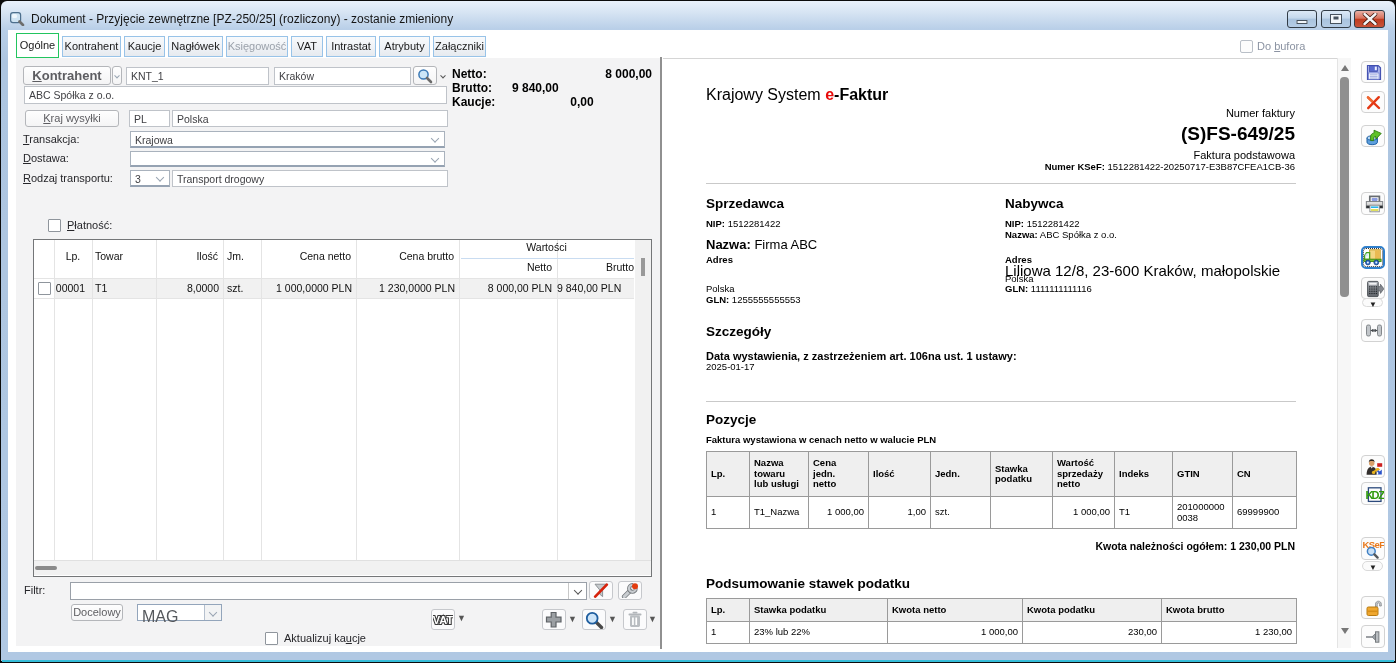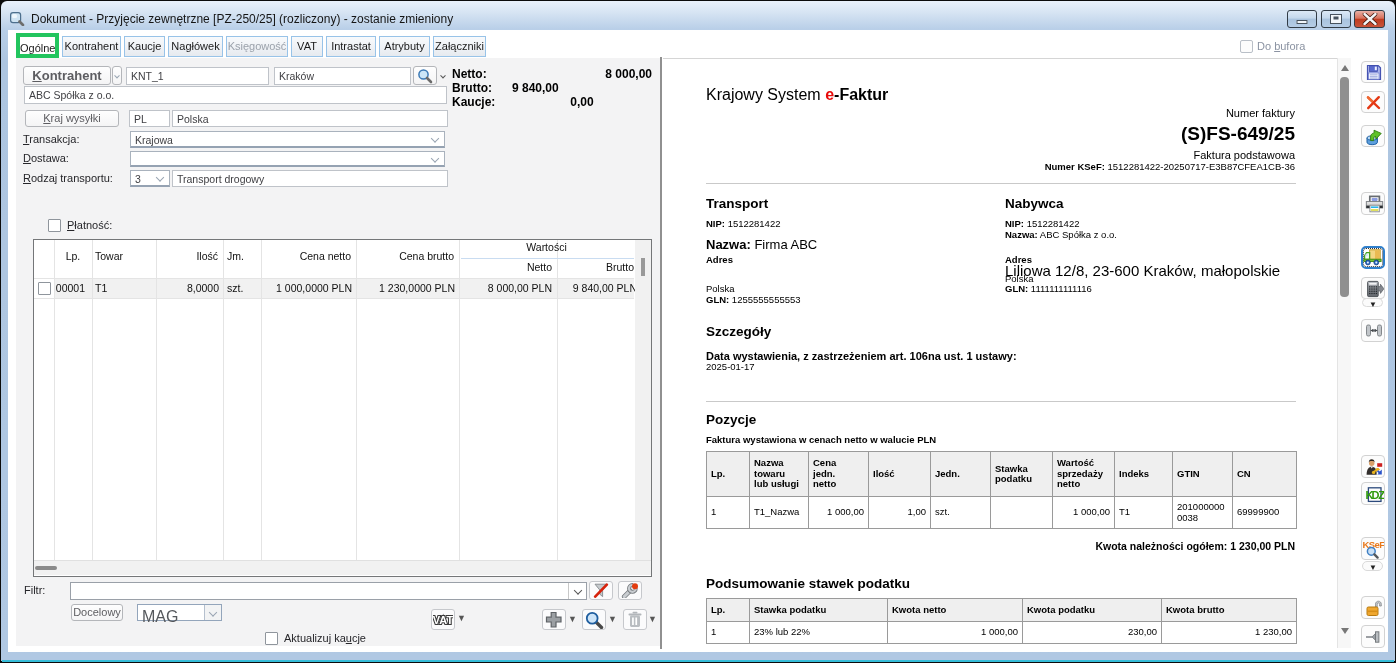--- a/index.html
+++ b/index.html
@@ -8,21 +8,21 @@
 #cyan{position:absolute;left:2px;top:660px;width:1392px;height:2px;background:#35bcd8}
 #client{position:absolute;left:8px;top:30px;width:1380px;height:622px;background:#fff}
 #titleico{position:absolute;left:10px;top:12px}
 #title{position:absolute;left:31px;top:12px;font-size:12px;color:#151515}
 .wbtn{position:absolute;top:10px;height:18px;width:30px;border:1px solid #323c46;border-radius:3px}
 .wbtn .gl{position:absolute;left:50%;top:50%;transform:translate(-50%,-50%)}
 #bmin,#bmax{background:linear-gradient(#dce9f6 0,#c4d8ec 45%,#a9c3de 50%,#b6cde6 100%)}
 #bclose{background:linear-gradient(#e8b0a6 0,#d8715c 45%,#c03c20 52%,#c8543a 100%)}
 
 .tab{position:absolute;top:36px;height:21px;border:1px solid #98c3e8;background:linear-gradient(#f8fafc,#eef1f5 60%,#e6eaef);font-size:11px;color:#1a1a1a;text-align:center;line-height:19px}
-.tab.sel{top:33px;height:25px;background:#fff;border:4px solid #22c55e;line-height:23px;z-index:2}
+.tab.sel{top:33px;height:25px;background:#fff;border:1px solid #22c55e;line-height:23px;z-index:2}
 .tab.dis{color:#9ba2ab}
 #dobuf{position:absolute;left:1240px;top:40px;width:13px;height:13px;border:1px solid #b9bfc7;border-radius:2px;background:#fcfcfc}
 #dobuflab{position:absolute;left:1257px;top:40px;font-size:11px;color:#8b93a2}
 
 #page{position:absolute;left:16px;top:58px;width:644px;height:588px;background:#f3f3f4}
 .lab{position:absolute;font-size:11px;color:#26262a;white-space:nowrap}
 .btn{position:absolute;border:1px solid #b4b6ba;border-radius:3px;background:linear-gradient(#fefefe,#f4f4f5);font-size:11px;color:#5d5d61;text-align:center}
 .tb{position:absolute;border:1px solid #bfc3c9;background:#fff;font-size:10.5px;color:#404044;padding:2px 4px 1px;white-space:nowrap;overflow:hidden}
 .dd{position:absolute;border:1px solid #a9b2bd;border-bottom:2px solid #95a2b2;background:#fff;font-size:10.5px;color:#404044}
 .ddarr{position:absolute;right:1px;top:1px;bottom:1px;width:16px;background:#fff;color:#8a96a4}
@@ -164,21 +164,21 @@
  <div class="ghead" style="left:425px;top:21px;width:93px;text-align:right">Netto</div>
  <div class="ghead" style="left:523px;top:21px;width:77px;text-align:right">Brutto</div>
  <div class="cb" style="left:4px;top:42px"></div>
  <div class="gcell" style="left:20px;top:42px;width:31px;text-align:right">00001</div>
  <div class="gcell" style="left:61px;top:42px">T1</div>
  <div class="gcell" style="left:122px;top:42px;width:63px;text-align:right">8,0000</div>
  <div class="gcell" style="left:193px;top:42px">szt.</div>
  <div class="gcell" style="left:227px;top:42px;width:91px;text-align:right">1 000,0000 PLN</div>
  <div class="gcell" style="left:322px;top:42px;width:99px;text-align:right">1 230,0000 PLN</div>
  <div class="gcell" style="left:425px;top:42px;width:93px;text-align:right">8 000,00 PLN</div>
- <div class="gcell" style="left:523px;top:42px;width:80px;text-align:right;overflow:hidden">9 840,00 PLN</div>
+ <div class="gcell" style="left:523px;top:42px;width:80px;overflow:hidden">9 840,00 PLN</div>
  <div id="gvsb">
       <div id="gvthumb"></div>
     </div>
  <div id="ghsb">
       <div id="ghthumb"></div>
     </div>
 </div>
 
 <div class="lab" style="left:24px;top:584px">Filtr:</div>
 <div style="position:absolute;left:70px;top:582px;width:517px;height:18px;border:1px solid #9aa0a8;background:#fff">
@@ -243,21 +243,21 @@
 <div class="lab" style="left:284px;top:632px">Aktualizuj ka<u>u</u>cje</div>
 
 <div id="split"></div>
 <div id="inv">
  <div class="t" style="left:43px;top:27px;font-size:16px">Krajowy System <b style="color:#e80c0c">e</b><b>-Faktur</b></div>
  <div class="t" style="right:55px;top:48px;font-size:11px">Numer faktury</div>
  <div class="t" style="right:55px;top:64px;font-size:19px;font-weight:bold">(S)FS-649/25</div>
  <div class="t" style="right:55px;top:90px;font-size:11px">Faktura podstawowa</div>
  <div class="t" style="right:55px;top:102px;font-size:9.5px"><b>Numer KSeF:</b> 1512281422-20250717-E3B87CFEA1CB-36</div>
  <div class="t" style="left:43px;top:124px;width:590px;height:1px;background:#c9c9c9"></div>
- <div class="t" style="left:43px;top:136.5px;font-size:13.5px;font-weight:bold">Transport</div>
+ <div class="t" style="left:43px;top:136.5px;font-size:13.5px;font-weight:bold">Sprzedawca</div>
  <div class="t" style="left:43px;top:159px;font-size:9.5px"><b>NIP:</b> 1512281422</div>
  <div class="t" style="left:43px;top:178px;font-size:13px"><b>Nazwa:</b> Firma ABC</div>
  <div class="t" style="left:43px;top:195px;font-size:9.5px;font-weight:bold">Adres</div>
  <div class="t" style="left:43px;top:224px;font-size:9.5px">Polska</div>
  <div class="t" style="left:43px;top:234.5px;font-size:9.5px"><b>GLN:</b> 1255555555553</div>
  <div class="t" style="left:342px;top:136.5px;font-size:13.5px;font-weight:bold">Nabywca</div>
  <div class="t" style="left:342px;top:159px;font-size:9.5px"><b>NIP:</b> 1512281422</div>
  <div class="t" style="left:342px;top:170px;font-size:9.5px"><b>Nazwa:</b> ABC Spółka z o.o.</div>
  <div class="t" style="left:342px;top:195px;font-size:9.5px;font-weight:bold">Adres</div>
  <div class="t" style="left:342px;top:203px;font-size:15px">Liliowa 12/8, 23-600 Kraków, małopolskie</div>

